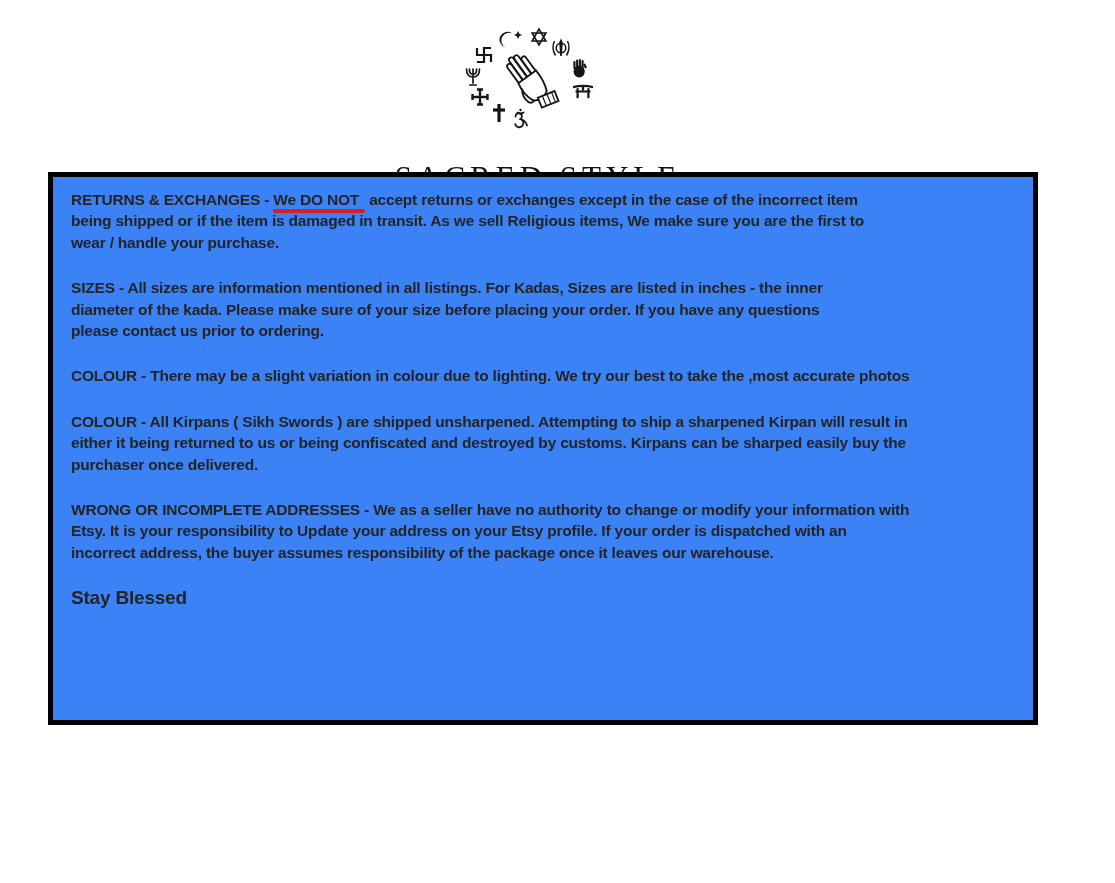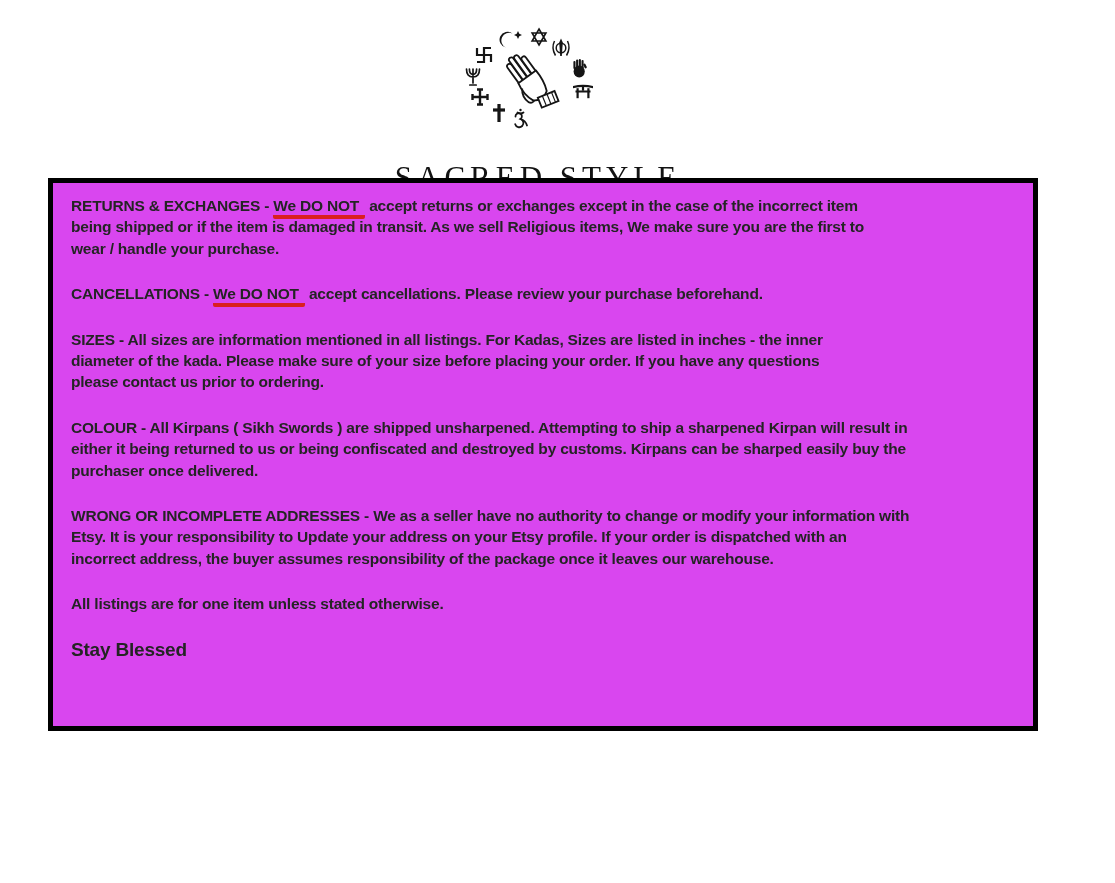--- a/index.html
+++ b/index.html
@@ -24,24 +24,24 @@
     font-family: "Liberation Serif", serif;
     font-size: 31px;
     letter-spacing: 5px;
     color: #131313;
     white-space: nowrap;
   }
 
   
   .policy-box {
     position: absolute;
-    left: 48px; top: 178px;
+    left: 48px; top: 172px;
     width: 990px; height: 553px;
     border: 5px solid #000000;
-    background: #d946ef;
+    background: #3b82f6;
     padding: 12px 18px 0 18px;
     box-sizing: border-box;
   }
   .para {
     margin: 0 0 24px 0;
     font-size: 15.5px;
     font-weight: bold;
     line-height: 21.4px;
     letter-spacing: -0.2px;
     color: #242424;
@@ -134,31 +134,30 @@
     </svg>
   </div>
   <div class="brand-name">SACRED STYLE</div>
 </div>
 
 <section class="policy-box">
   <p class="para"><span>RETURNS &amp; EXCHANGES - </span><span class="red-underline">We DO NOT</span><span> accept returns or exchanges except in the case of the incorrect item
 being shipped or if the item is damaged in transit.  As we sell Religious items, We make sure you are the first to
 wear / handle your purchase.</span></p>
 
-  <p class="para"><span>CANCELLATIONS - </span><span class="red-underline">We DO NOT</span><span> accept cancellations.  Please review your purchase beforehand.</span></p>
 
   <p class="para">SIZES - All sizes are information mentioned in all listings.  For Kadas, Sizes are listed in inches - the inner
 diameter of the kada.  Please make sure of your size before placing your order.  If you have any questions
 please contact us prior to ordering.</p>
 
+  <p class="para">COLOUR - There may be a slight variation in colour due to lighting. We try our best to take the ,most accurate photos</p>
 
   <p class="para">COLOUR - All Kirpans ( Sikh Swords ) are shipped unsharpened.  Attempting to ship a sharpened Kirpan will result in
 either it being returned to us or being confiscated and destroyed by customs.  Kirpans can be sharped easily buy the
 purchaser once delivered.</p>
 
   <p class="para">WRONG OR INCOMPLETE ADDRESSES - We as a seller have no authority to change or modify your information with
 Etsy.  It is your responsibility to Update your address on your Etsy profile.  If your order is dispatched with an
 incorrect address, the buyer assumes responsibility of the package once it leaves our warehouse.</p>
 
-  <p class="para">All listings are for one item unless stated otherwise.</p>
 
   <p class="closing">Stay Blessed</p>
 </section>
 
 </body></html>

